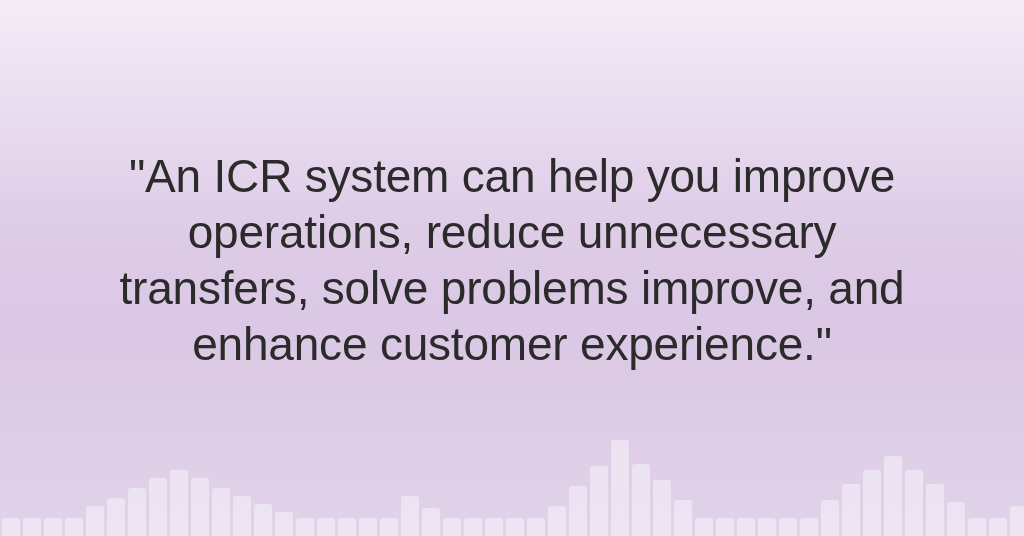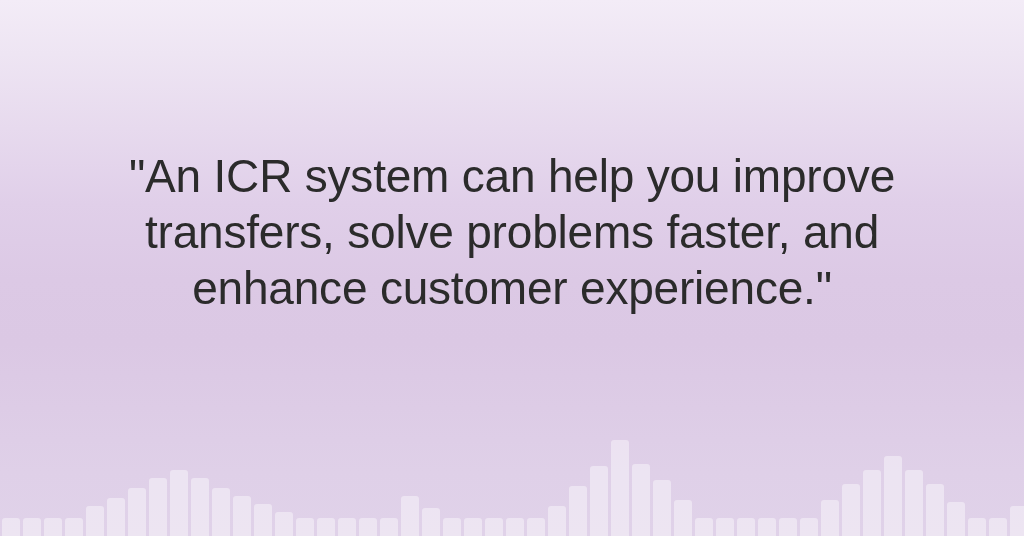--- a/index.html
+++ b/index.html
@@ -76,21 +76,22 @@
     white-space: nowrap;
   }
 </style>
 </head>
 <body>
 
 <div id="quote-card">
 
   <div id="quote-text-block">
     <span class="quote-line">"An ICR system can help you improve</span>
-    <span class="quote-line">transfers, solve problems faster, and</span>
+    <span class="quote-line">operations, reduce unnecessary</span>
+    <span class="quote-line">transfers, solve problems improve, and</span>
     <span class="quote-line">enhance customer experience."</span>
   </div>
 
   <div id="waveform">
       <div class="wave-bar" style="height: 18px; width: 18px; flex-basis: 18px; background: rgba(255, 255, 255, 0.42);"></div>
       <div class="wave-bar" style="height: 18px; width: 18px; flex-basis: 18px; background: rgba(255, 255, 255, 0.42);"></div>
       <div class="wave-bar" style="height: 18px; width: 18px; flex-basis: 18px; background: rgba(255, 255, 255, 0.42);"></div>
       <div class="wave-bar" style="height: 18px; width: 18px; flex-basis: 18px; background: rgba(255, 255, 255, 0.42);"></div>
       <div class="wave-bar" style="height: 30px; width: 18px; flex-basis: 18px; background: rgba(255, 255, 255, 0.42);"></div>
       <div class="wave-bar" style="height: 38px; width: 18px; flex-basis: 18px; background: rgba(255, 255, 255, 0.42);"></div>

